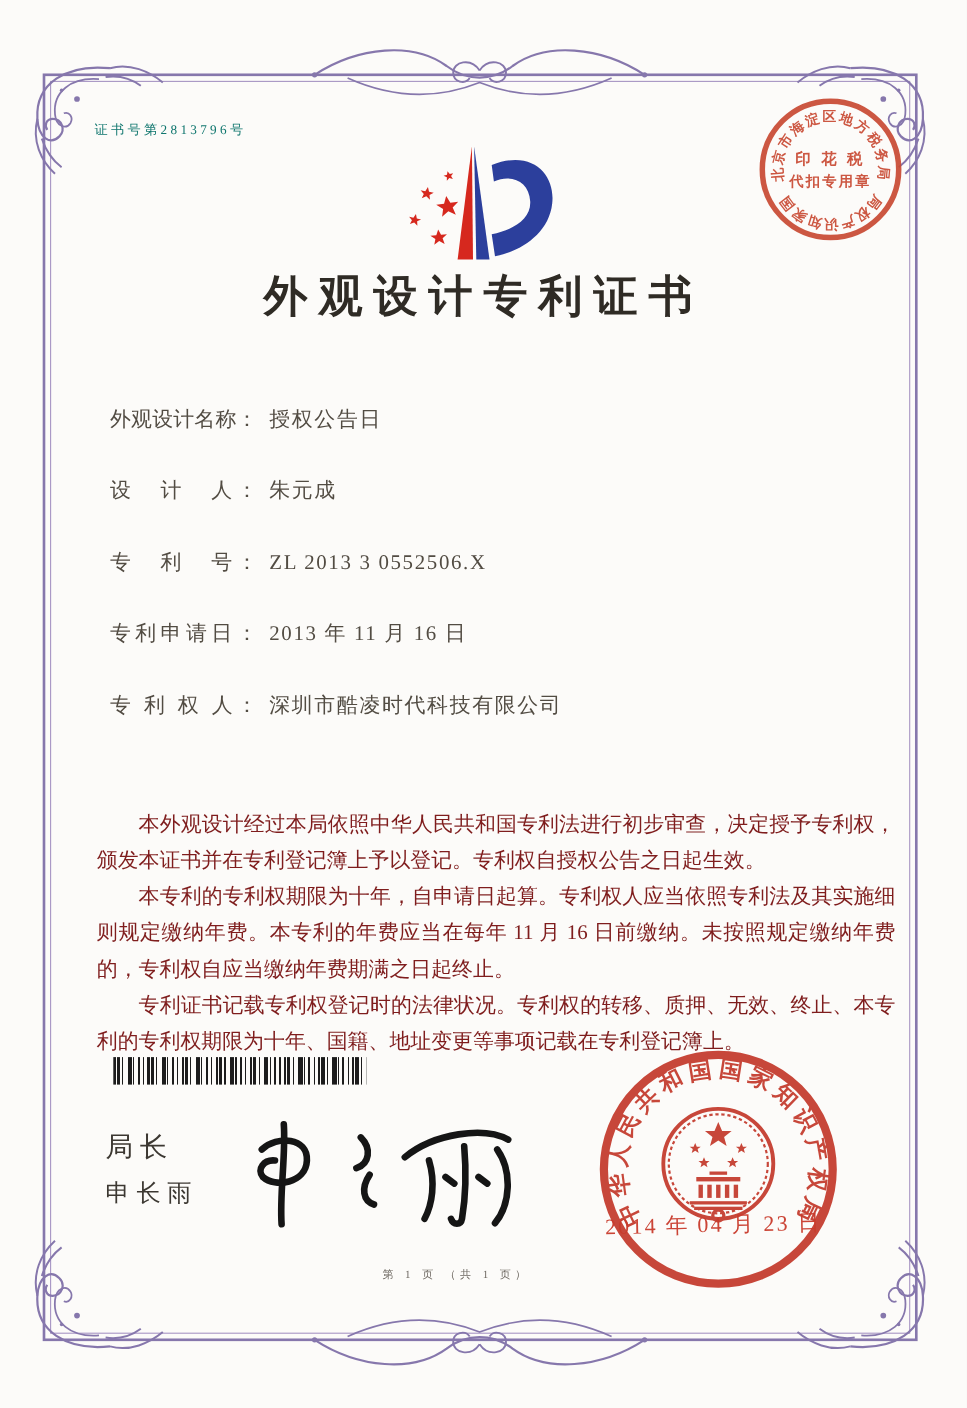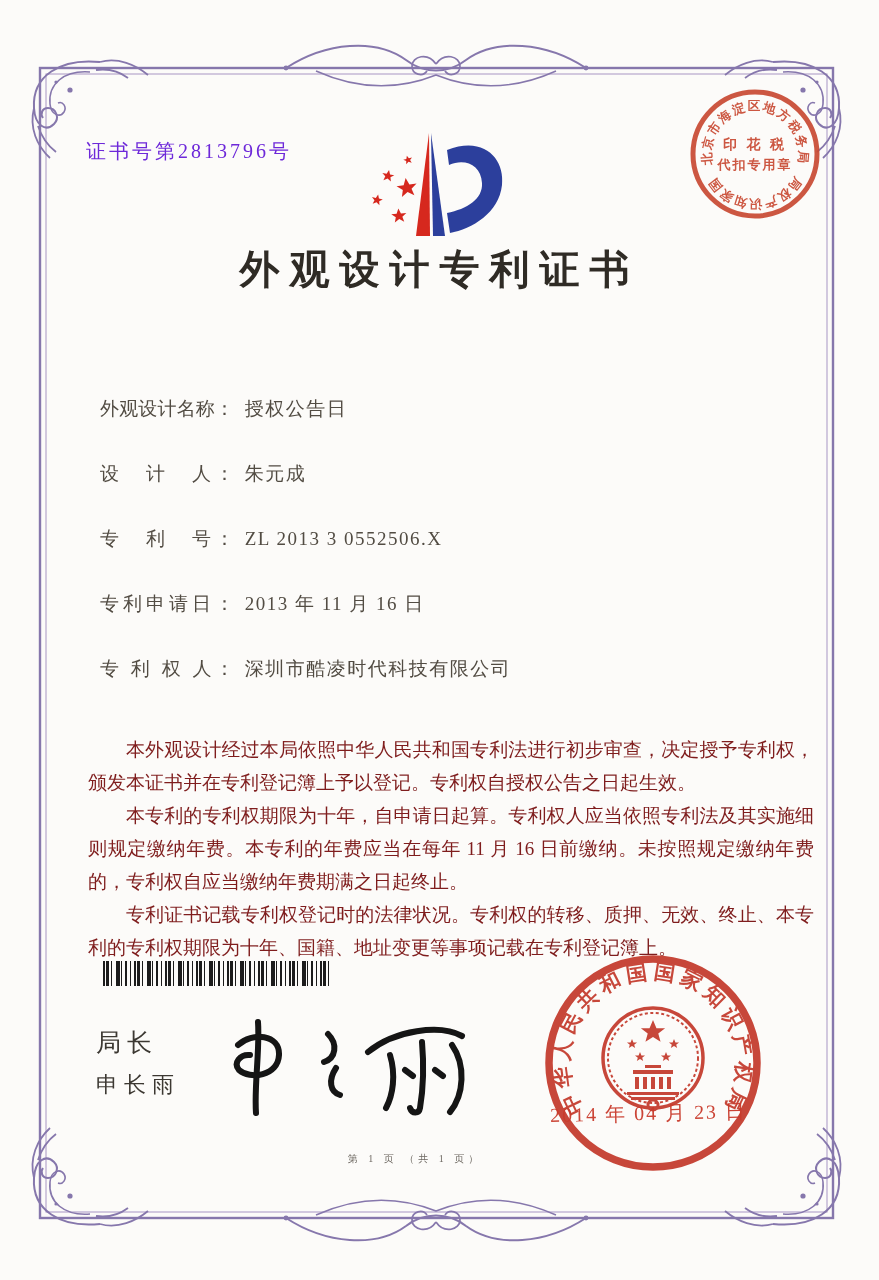--- a/index.html
+++ b/index.html
@@ -6,27 +6,27 @@
   .page{
     position:relative;width:879px;height:1280px;margin:0 auto;
     background:#fcfbf9;overflow:hidden;
     font-family:"Liberation Serif","DejaVu Serif",serif;
   }
   svg{display:block;}
   .abs{position:absolute;}
 
   .border-svg{left:0;top:0;color:#8677ac;}
 
-  .cert-no{left:86px;top:110px;font-size:20px;letter-spacing:3px;color:#6d28d9;margin-top:28px;}
+  .cert-no{left:86px;top:110px;font-size:12px;letter-spacing:3px;color:#0f766e;}
 
   .cert-title{left:0;top:242px;width:879px;text-align:center;margin:0;
     font-size:40px;font-weight:bold;letter-spacing:10px;color:#2f2b25;}
 
   .field-row{left:100px;font-size:19px;color:#524c43;white-space:nowrap;}
-  .f-label{display:inline-block;width:134px;text-align:justify;text-align-last:justify;margin-top:28px;}
+  .f-label{display:inline-block;width:134px;text-align:justify;text-align-last:justify;}
   .f-value{margin-left:6px;letter-spacing:1.5px;}
 
   .paragraphs{left:88px;top:733px;width:726px;font-size:19px;line-height:33px;
     color:#7f1d1d;text-align:justify;}
   .paragraphs p{margin:0;text-indent:2em;}
 
   .barcode{left:103px;top:961px;width:230px;height:25px;
     background:repeating-linear-gradient(90deg,
       #1c1c1c 0 2px,#fcfbf9 2px 3px,#1c1c1c 3px 6px,#fcfbf9 6px 8px,
       #1c1c1c 8px 9px,#fcfbf9 9px 13px,#1c1c1c 13px 17px,#fcfbf9 17px 18px,

